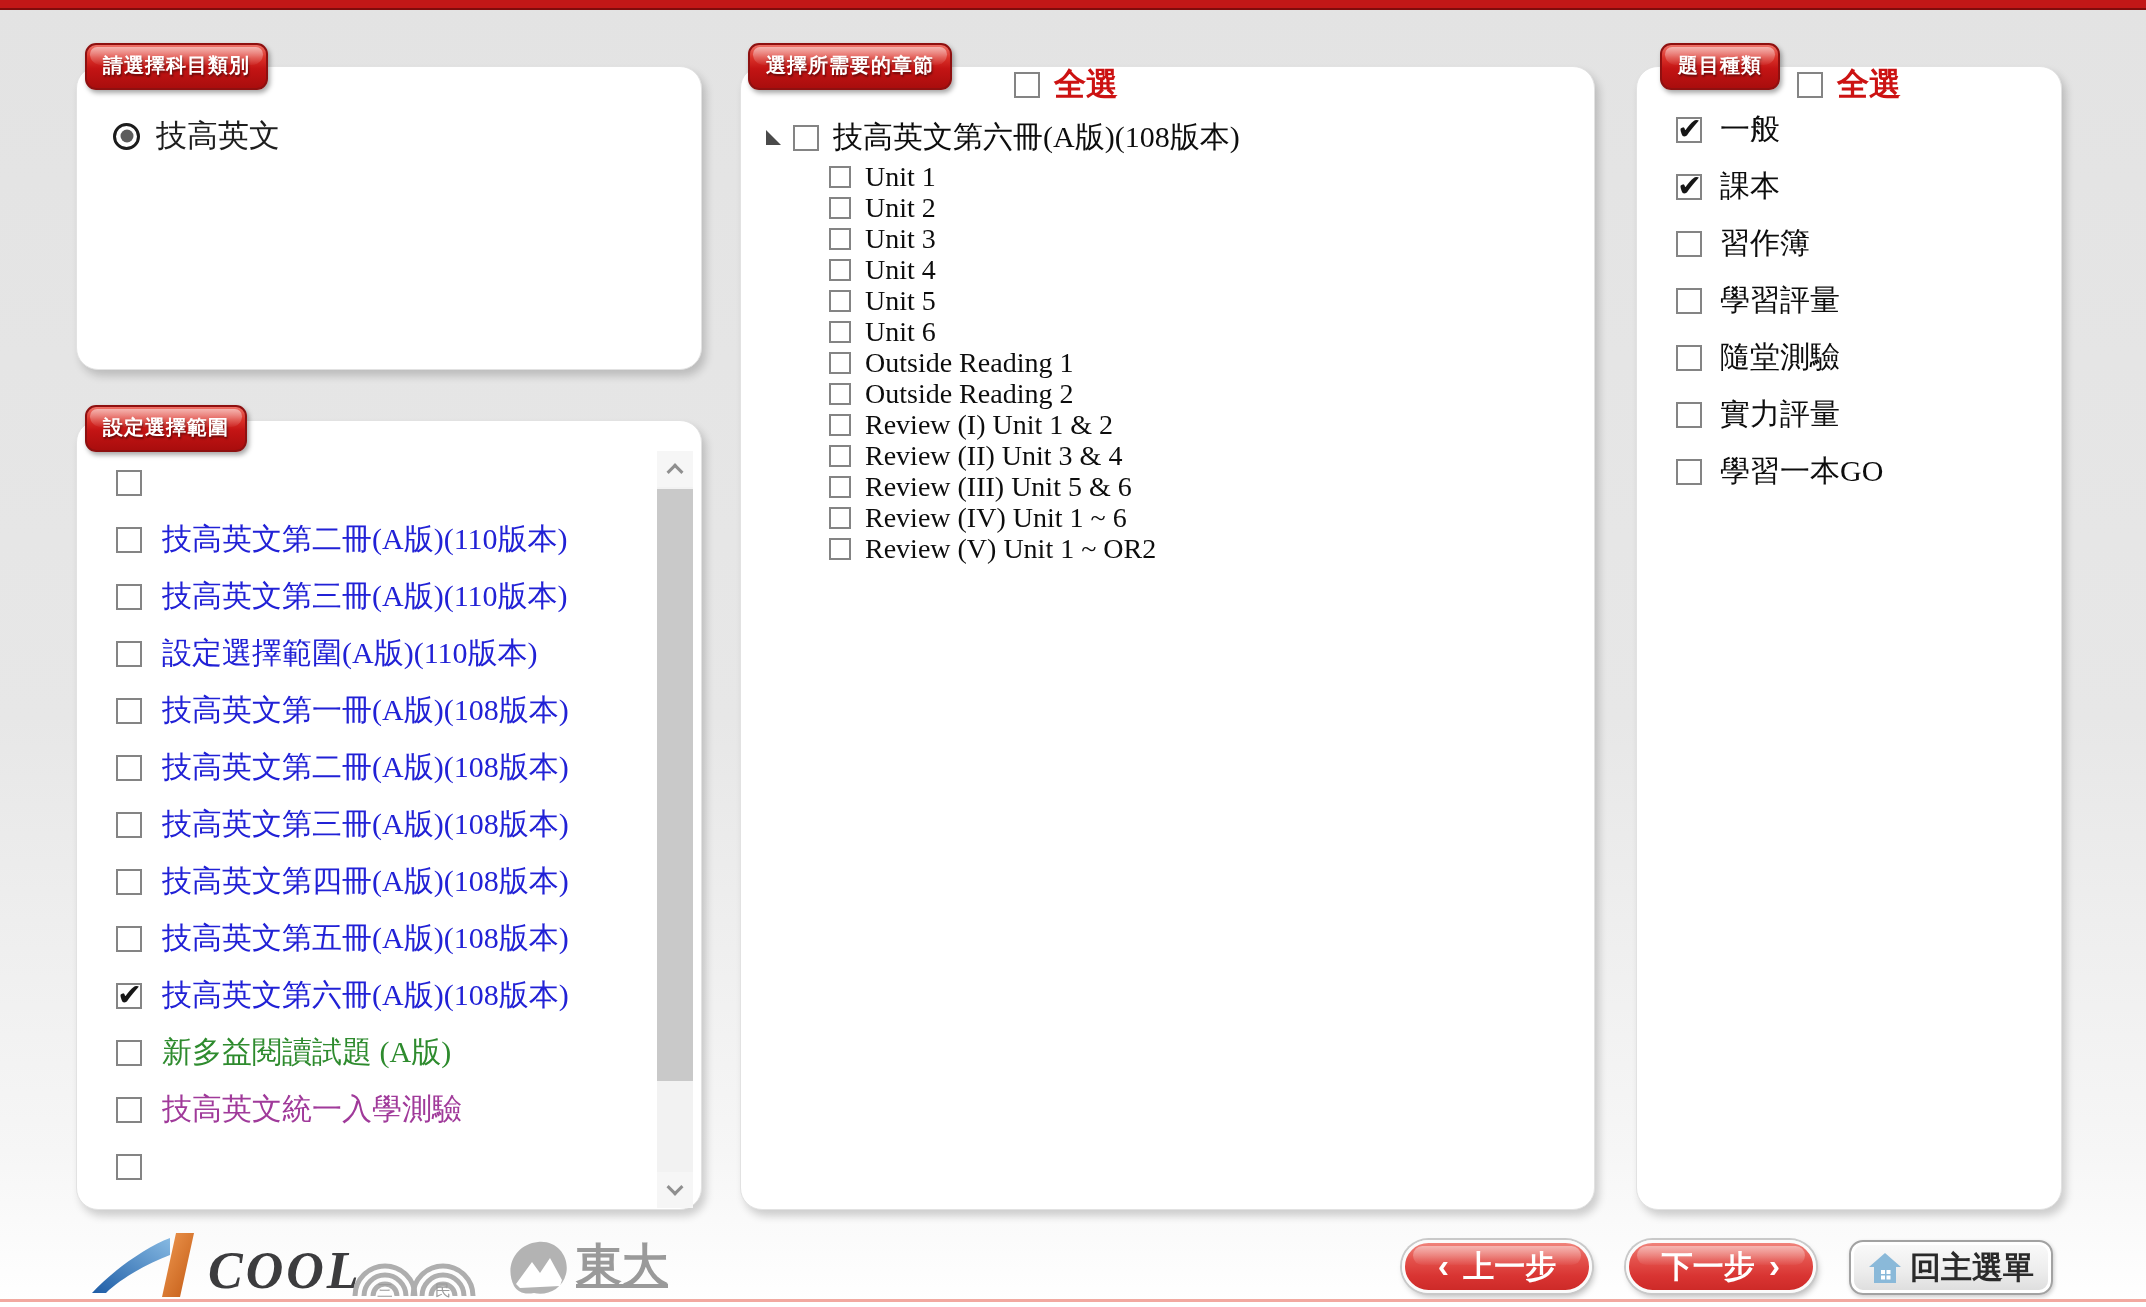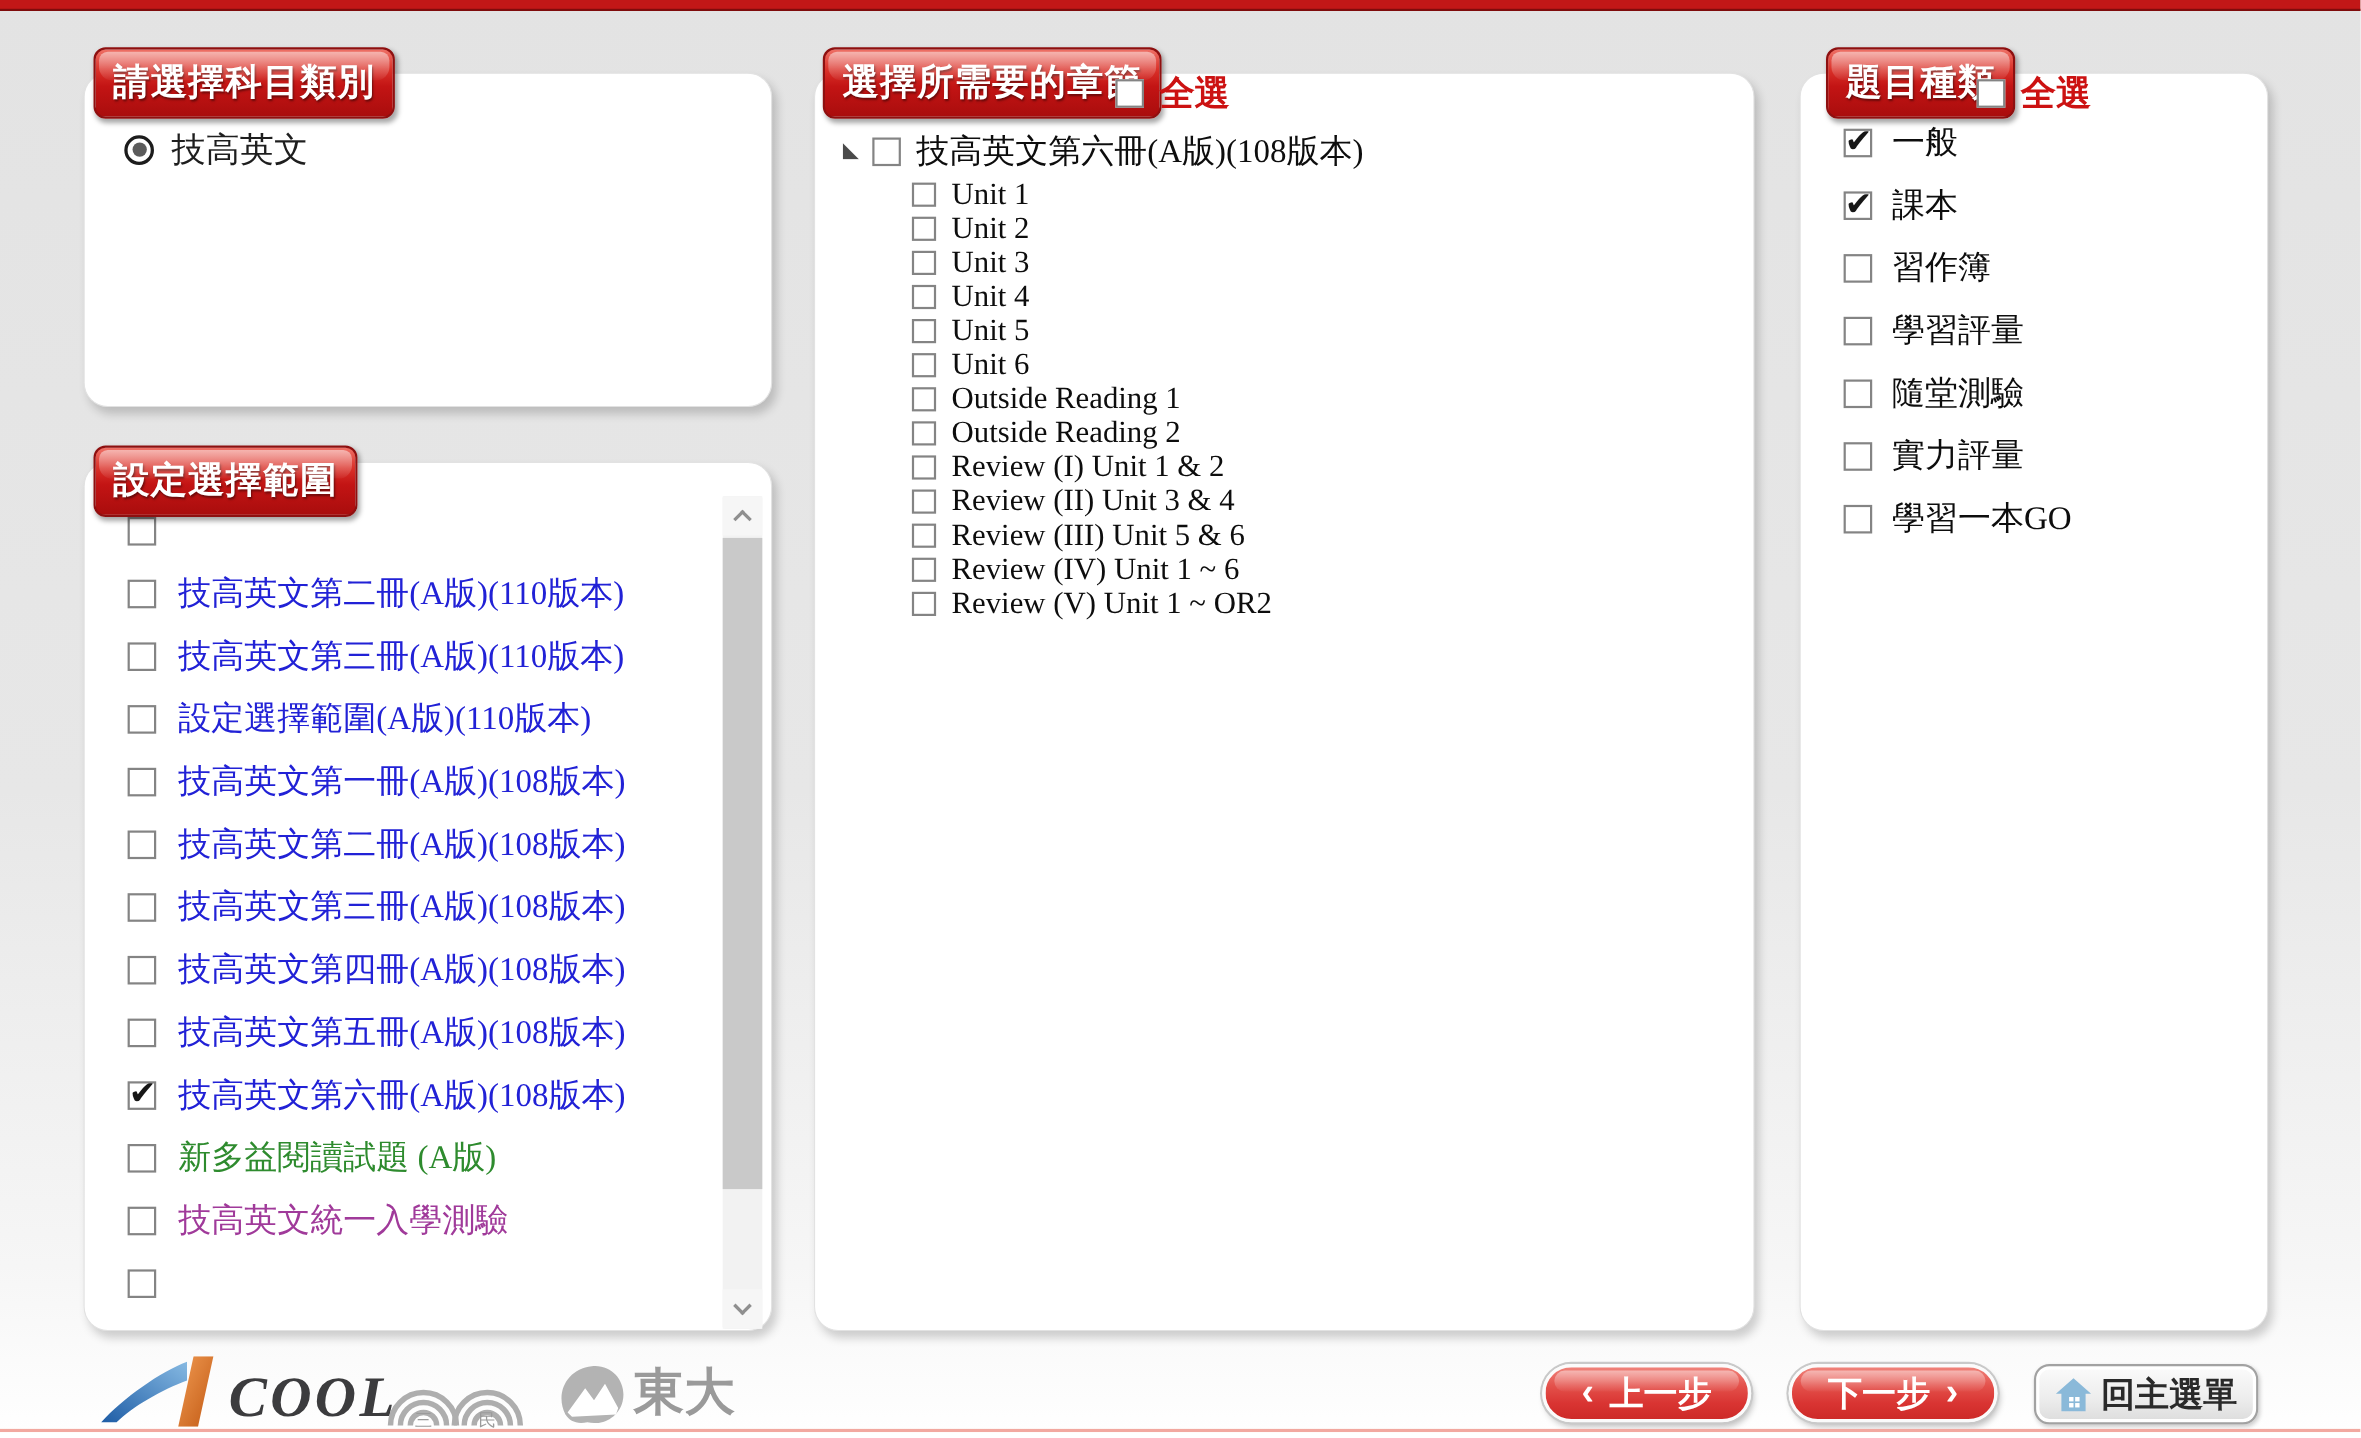--- a/index.html
+++ b/index.html
@@ -13,21 +13,21 @@
     background:#c21717; border-bottom:2px solid #7f0c0c; }
   .bottom-line { position:absolute; left:0; top:1299px; width:100%; height:3px; background:#f2a8a0; }
   .bottom-strip { position:absolute; left:0; top:1302px; width:100%; height:5px; background:#ffffff; }
 
   .panel { position:absolute; background:#ffffff; border:1px solid #e2e2e2;
     border-radius:22px; box-shadow:4px 6px 9px rgba(0,0,0,0.18); }
 
   .badge { position:absolute; z-index:5; padding:7px 16px 9px 16px;
     background:linear-gradient(180deg,#ee7066 0%,#da3129 30%,#c31414 55%,#a90d0d 100%);
     border:2px solid #8e1010; border-radius:11px;
-    color:#fff; font-weight:bold; font-size:33px; letter-spacing:1px;
+    color:#fff; font-weight:bold; font-size:20px; letter-spacing:1px;
     text-shadow:1px 2px 2px rgba(0,0,0,0.45);
     box-shadow:2px 3px 5px rgba(0,0,0,0.35);
   }
   .badge::before { content:""; position:absolute; left:3px; right:3px; top:2px; height:42%;
     border-radius:8px 8px 12px 12px;
     background:linear-gradient(180deg,rgba(255,255,255,0.5),rgba(255,255,255,0.04)); }
 
   
   .checkbox { flex:none; width:26px; height:26px; border:2px solid #848484;
     background:#fff; position:relative; }
@@ -99,21 +99,21 @@
     display:flex; align-items:center; justify-content:center; gap:8px;
     color:#2a2a2a; font-size:31px; font-weight:bold; cursor:pointer; }
 
   
   .logo-cool { position:absolute; left:90px; top:1233px; display:flex; align-items:flex-end; }
   .cool-text { font-family:"Liberation Serif","DejaVu Serif",serif; font-style:italic; font-weight:bold;
     font-size:52px; color:#3c3c3e; letter-spacing:3px; line-height:1; margin-left:6px; }
   .logo-sanmin { position:absolute; left:349px; top:1238px; }
   .logo-dongda { position:absolute; left:506px; top:1236px; display:flex; align-items:center; gap:6px; }
   .dongda-text { font-family:"Liberation Serif","DejaVu Serif",serif; font-weight:bold;
-    font-size:46px; color:#9a9a9a; line-height:1; }
+    font-size:46px; color:#9a9a9a; line-height:1;text-decoration:underline; }
 </style>
 </head>
 <body>
 
 <div class="topbar"></div>
 
 <section class="panel" style="left:76px; top:66px; width:626px; height:304px;">
   <div class="badge" style="left:8px; top:-24px;">請選擇科目類別</div>
   <div class="row subject-option">
     <span class="radio selected"></span>

